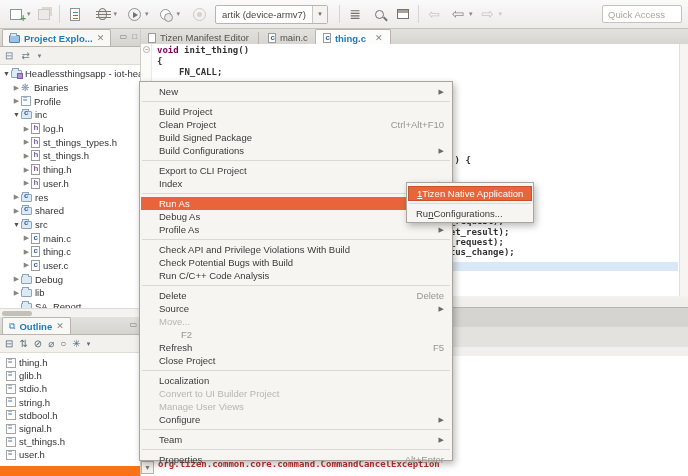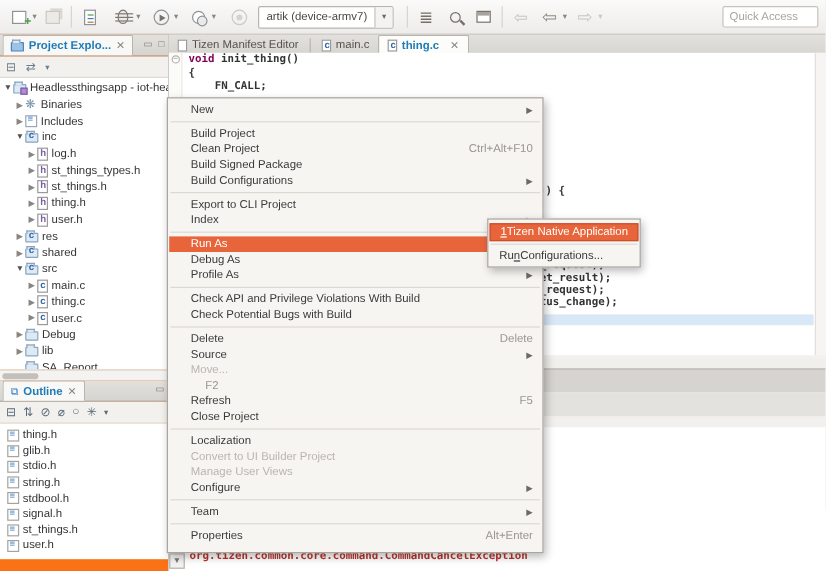--- a/index.html
+++ b/index.html
@@ -92,21 +92,21 @@
   .bp3 { position:absolute; left:141px; right:0; top:347px; height:9px; background:#f1f0ee; }
   .bp4 { position:absolute; left:141px; right:0; top:356px; bottom:0; background:#fff; }
   .cerr { position:absolute; left:17px; top:103px; font-family:"DejaVu Sans Mono", monospace; font-size:9px; font-weight:bold; color:#b9352c; white-space:pre; }
   .vsbox { position:absolute; left:0px; top:105px; width:13px; height:13px; border:1px solid #b5b1aa; background:#f3f2f0; color:#7d7974; font-size:7px; text-align:center; line-height:12px; }
 
   
   .cmenu { position:absolute; left:139px; top:81px; width:314px; height:380px; background:#f6f5f2;
     border:1px solid #a9a49d; box-shadow:2px 3px 7px rgba(0,0,0,.28); z-index:50; padding:3px 1px; }
   .mi { display:flex; align-items:center; height:13px; padding:0 7px 0 18px; font-size:9.5px; color:#3a3a3a; }
   .mi .lbl { flex:1; white-space:nowrap; }
-  .mi .sc { color:#9a958f; margin-left:12px; }
+  .mi .sc { color:#9a958f; margin-left:22px; }
   .mi .sub-arr { font-size:7px; color:#6d6a66; margin-left:8px; }
   .mi.dis { color:#bab5ae; }
   .mi.hl { background:#e8653c; color:#fff; }
   .mi.hl .sub-arr { color:#fff; }
   .msep { height:1px; background:#dcd9d3; margin:3px 1px; }
 
   
   .smenu { position:absolute; left:406px; top:182px; width:128px; height:41px; background:#f6f5f2;
     border:1px solid #a9a49d; box-shadow:2px 3px 7px rgba(0,0,0,.28); z-index:60; padding:3px 1px; }
   .smi { display:flex; align-items:center; height:15px; padding:0 8px; font-size:9.5px; color:#3a3a3a; white-space:nowrap; }
@@ -194,21 +194,21 @@
         <span class="tlabel">Headlessthingsapp - iot-headle</span>
       </div>
     <div class="trow d1">
         <span class="arr">▶</span>
         <span class="fic fi-bin">❋</span>
         <span class="tlabel">Binaries</span>
       </div>
     <div class="trow d1">
         <span class="arr">▶</span>
         <span class="fic fi-inc"></span>
-        <span class="tlabel">Includes</span>
+        <span class="tlabel">Profile</span>
       </div>
     <div class="trow d1">
         <span class="arr exp">▼</span>
         <span class="fic fi-folder fi-cfold"></span>
         <span class="tlabel">inc</span>
       </div>
     <div class="trow d2">
         <span class="arr">▶</span>
         <span class="fic fi-file fi-h"></span>
         <span class="tlabel">log.h</span>
@@ -424,20 +424,23 @@
       <span class="lbl">Profile As</span>
       <span class="sub-arr">▶</span>
     </div>
   <div class="msep"></div>
   <div class="mi">
       <span class="lbl">Check API and Privilege Violations With Build</span>
     </div>
   <div class="mi">
       <span class="lbl">Check Potential Bugs with Build</span>
     </div>
+  <div class="mi">
+      <span class="lbl">Run C/C++ Code Analysis</span>
+    </div>
   <div class="msep"></div>
   <div class="mi">
       <span class="lbl">Delete</span>
       <span class="sc">Delete</span>
     </div>
   <div class="mi">
       <span class="lbl">Source</span>
       <span class="sub-arr">▶</span>
     </div>
   <div class="mi dis">

